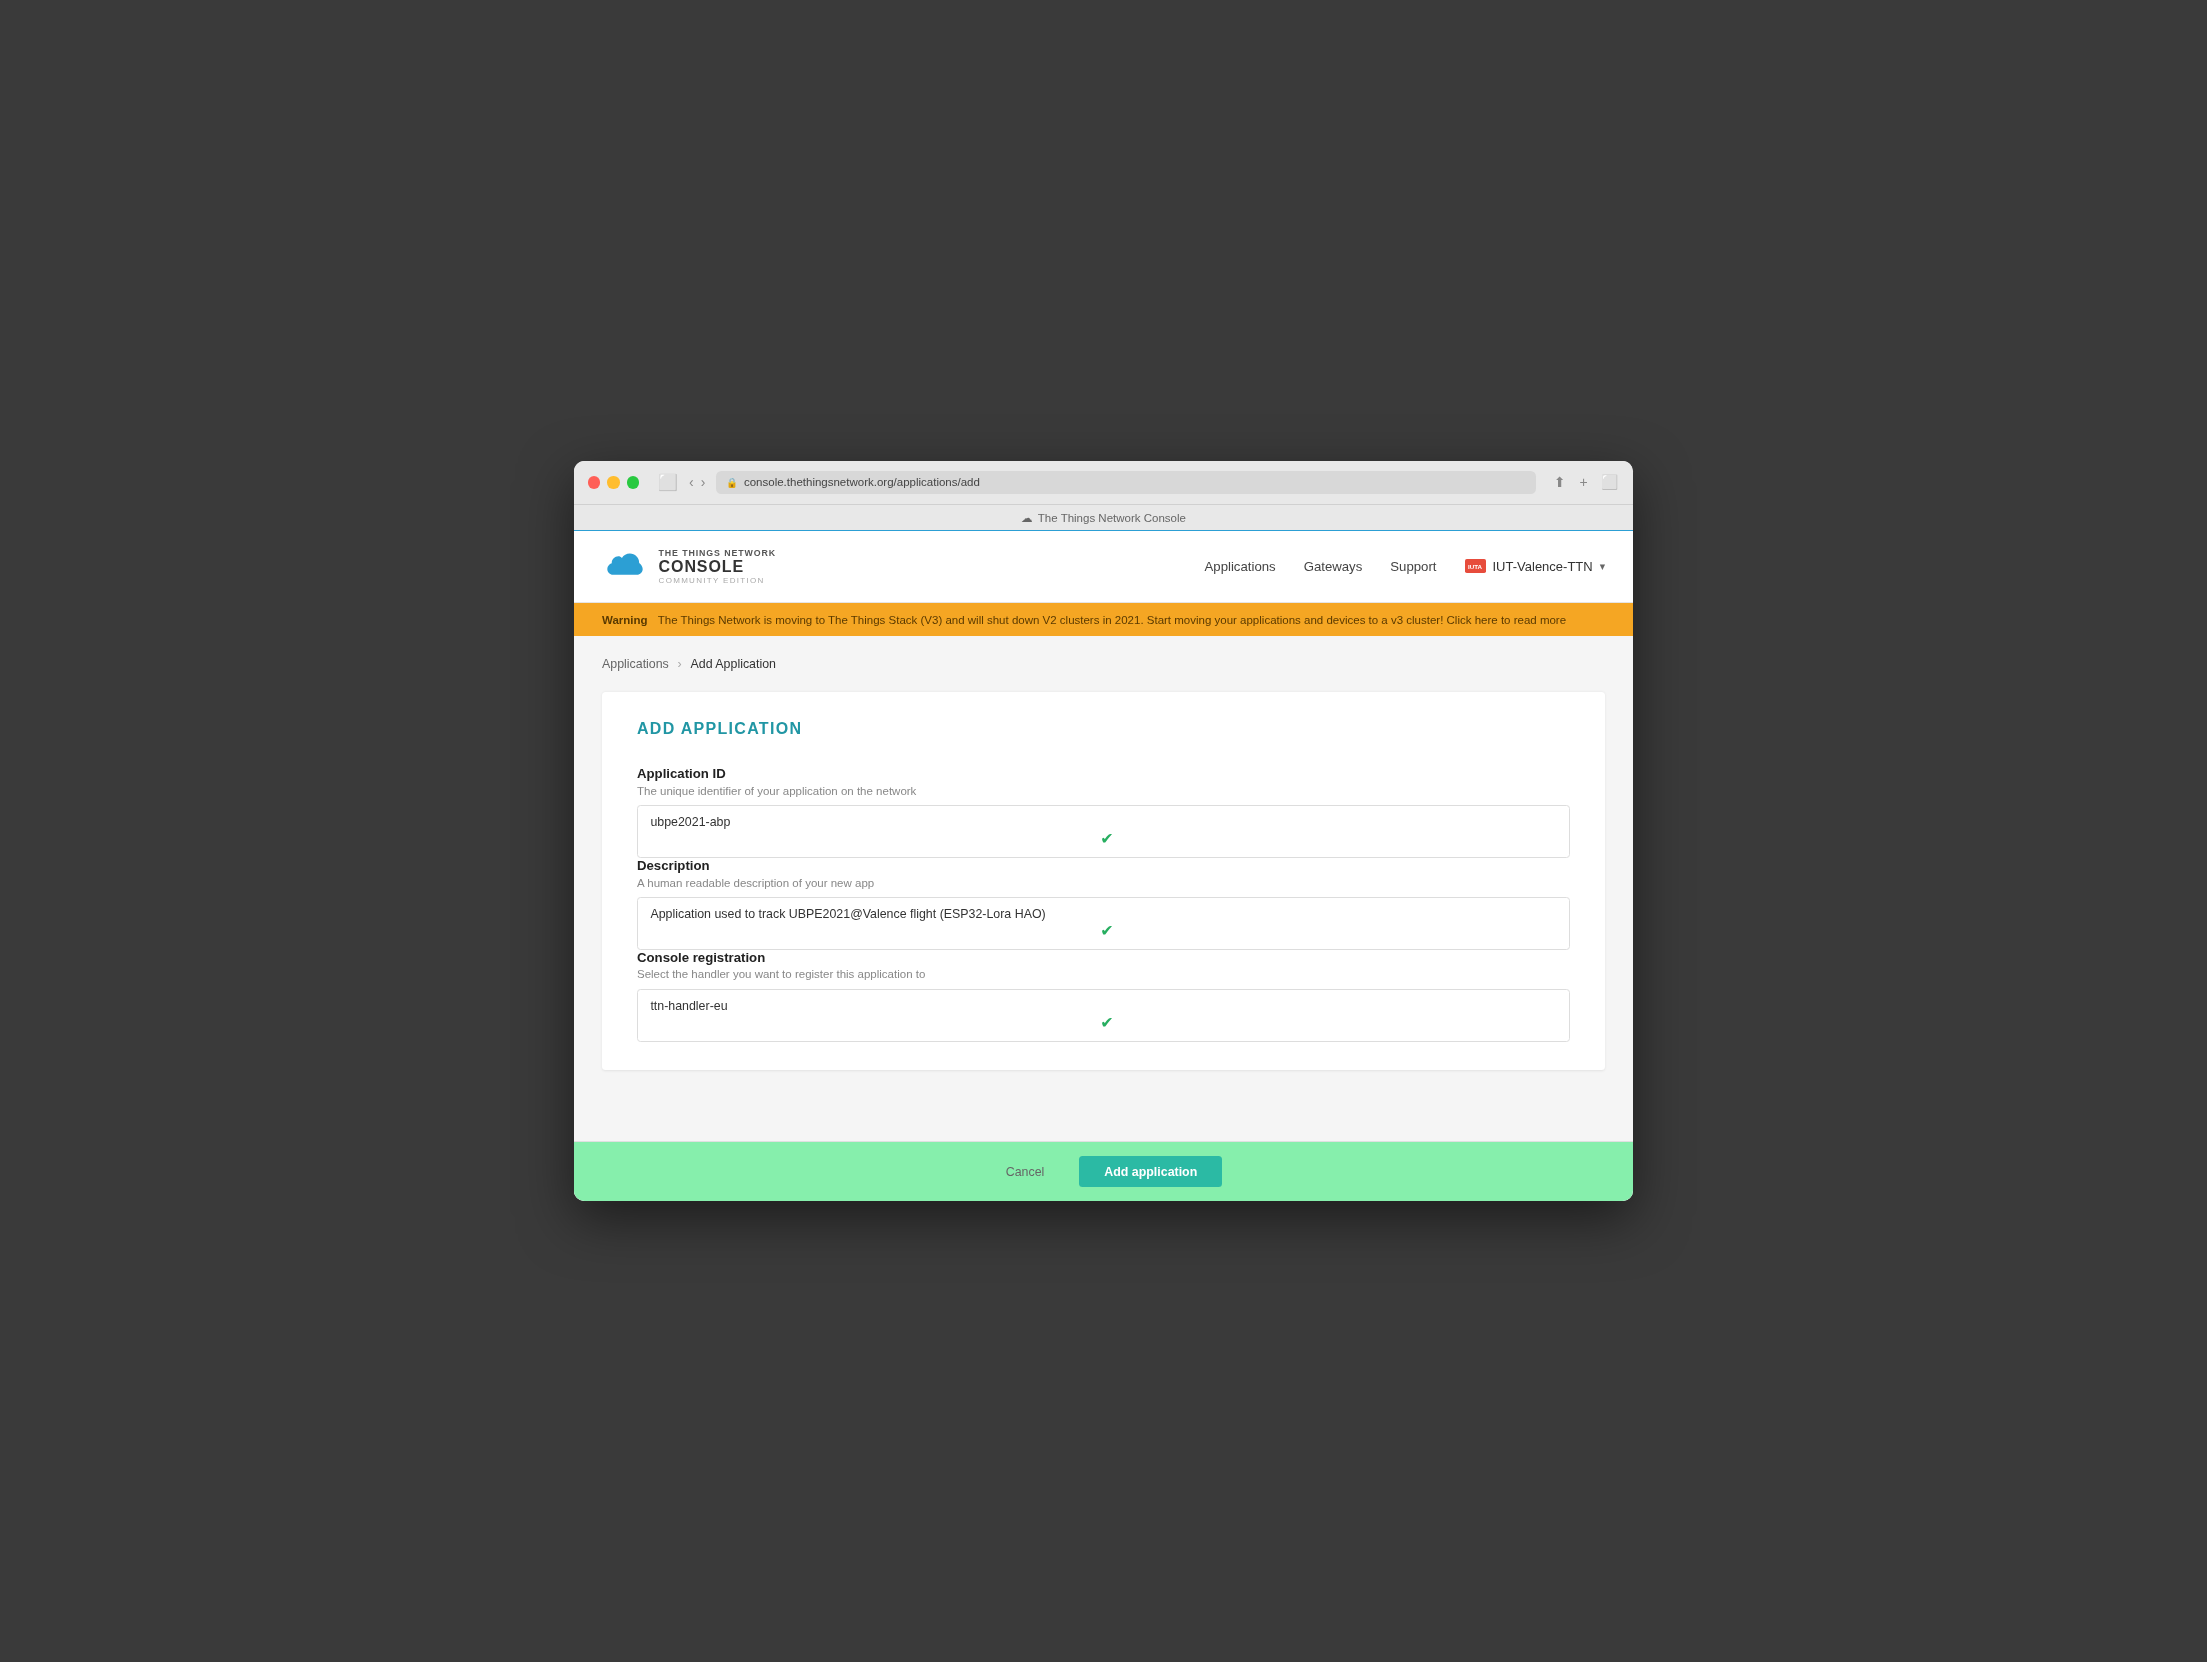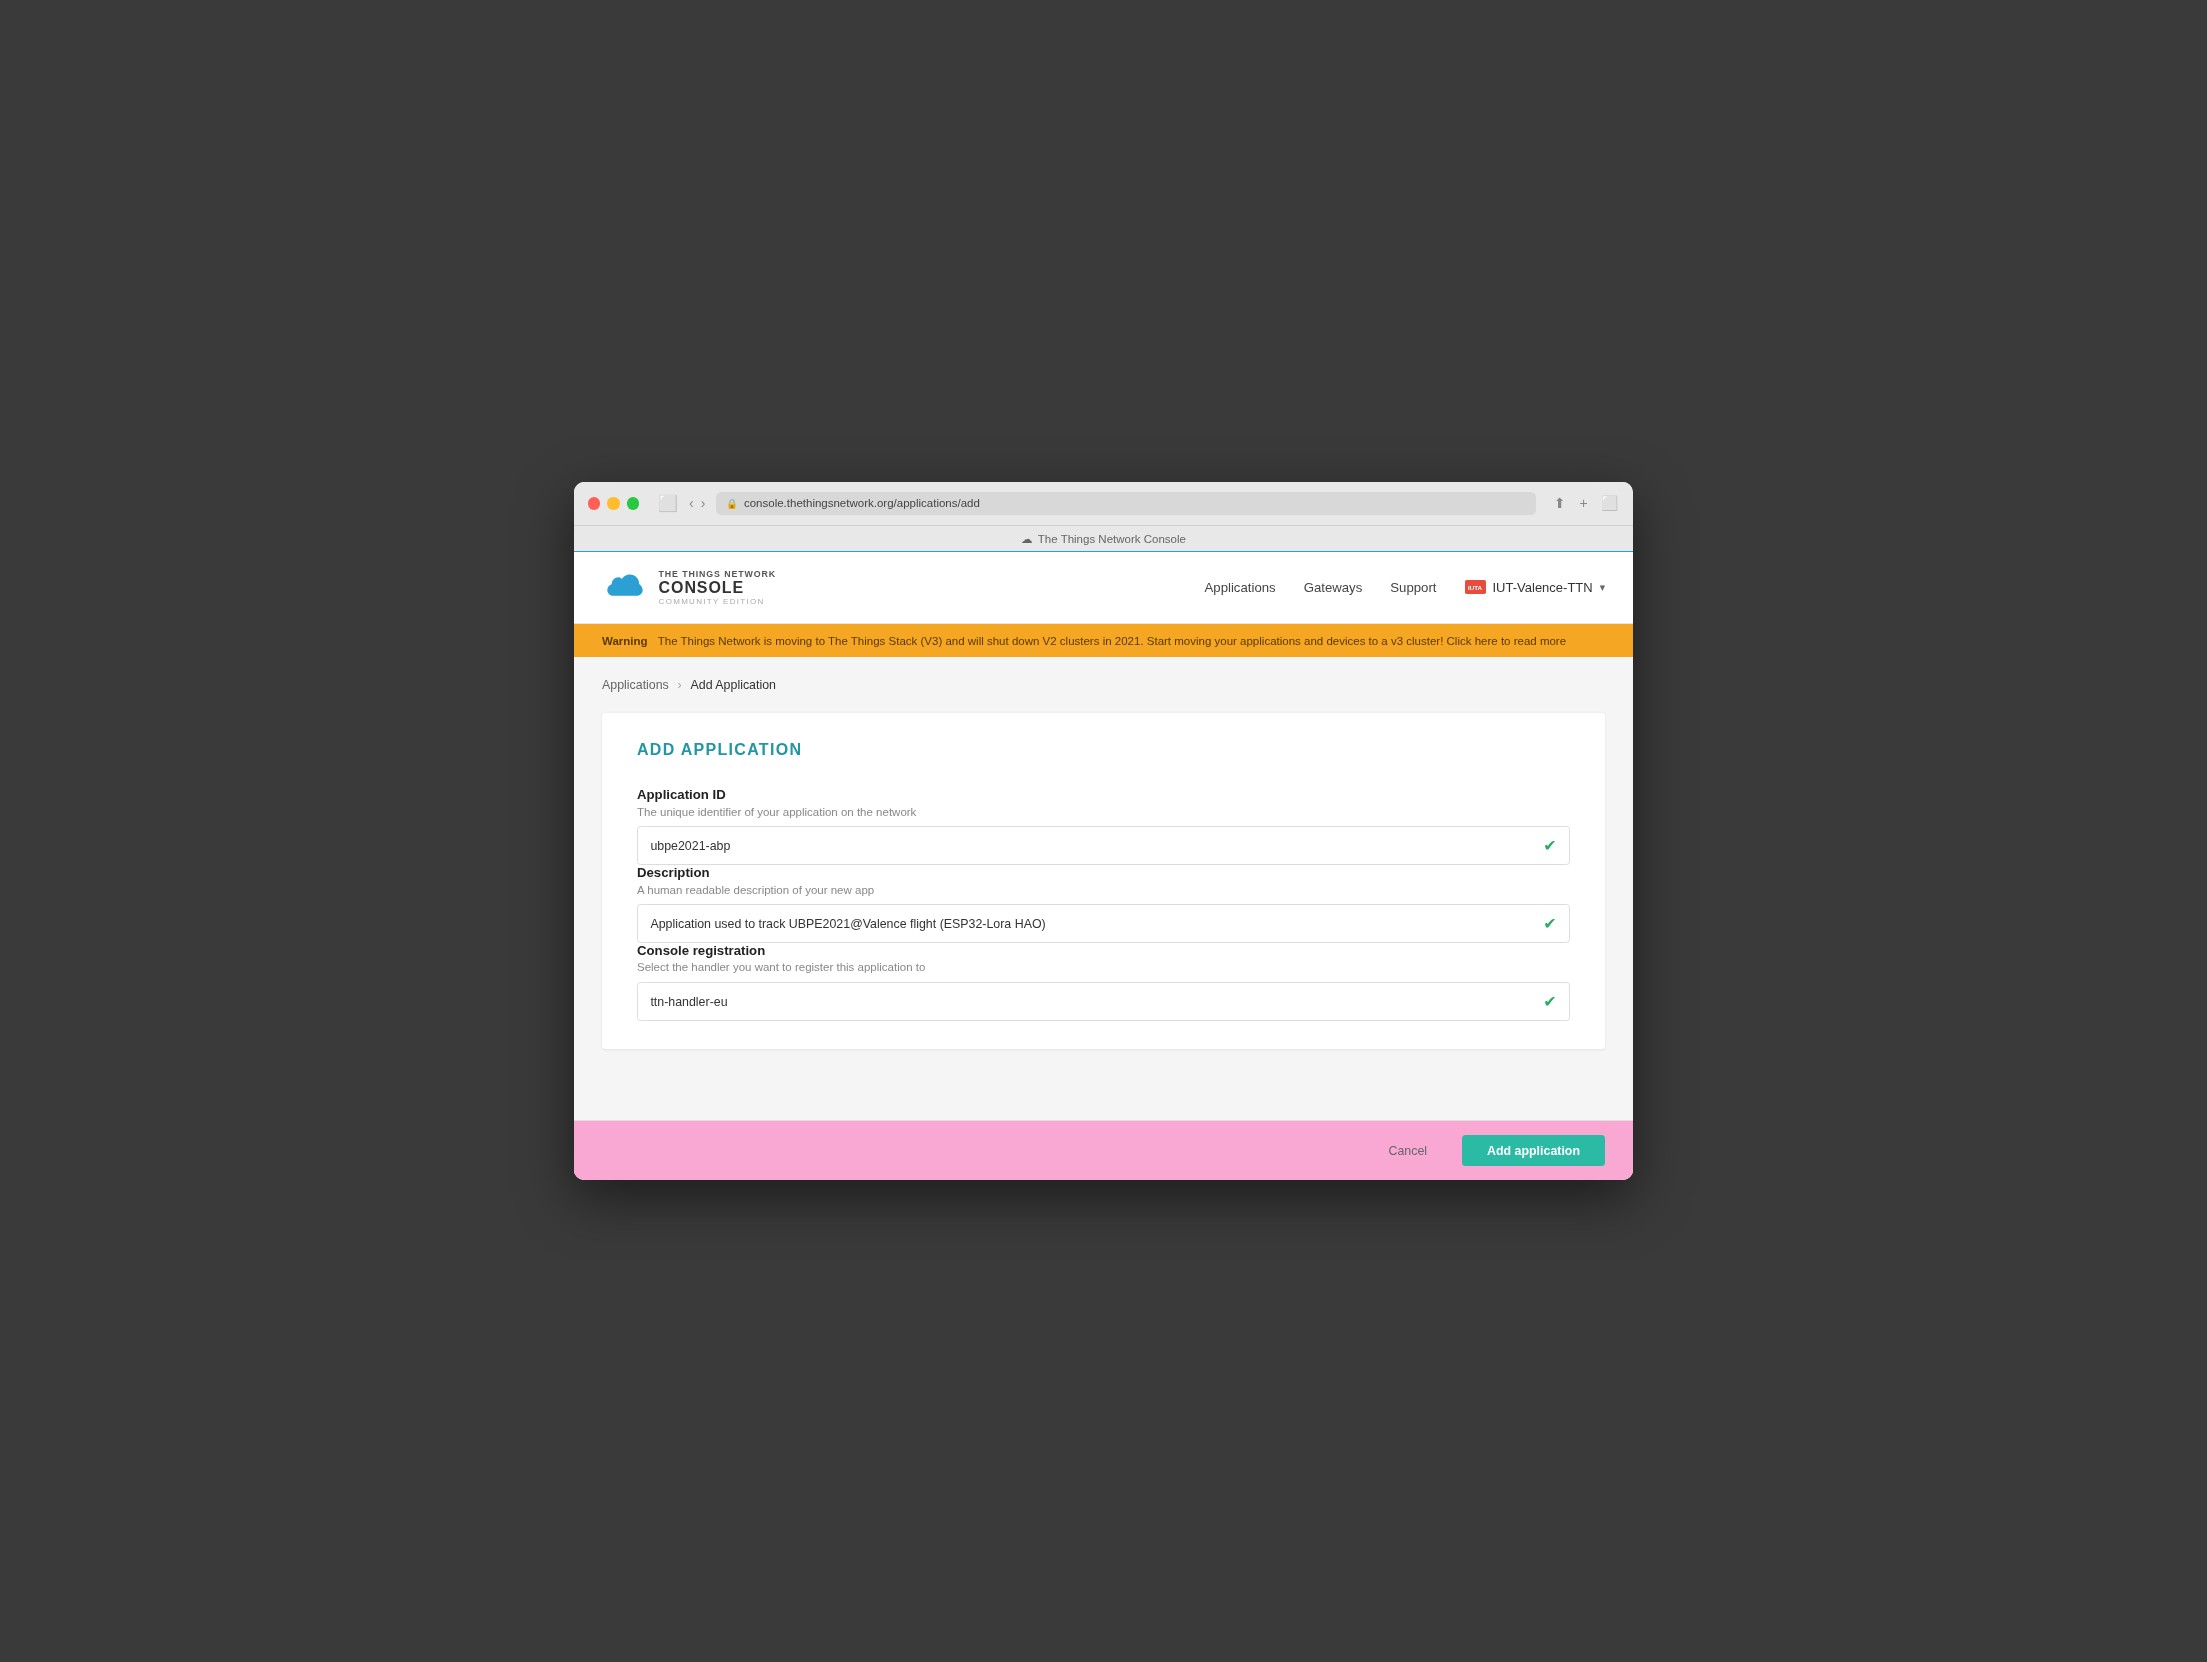--- a/index.html
+++ b/index.html
@@ -126,20 +126,21 @@
     .field-input {
       width: 100%;
       padding: 8.8px 12.4px;
       border: 0.9px solid #ddd;
       border-radius: 3.5px;
       font-size: 12.4px;
       color: #333;
       background: white;
       display: flex;
       align-items: center;
+      flex-direction: column;
     }
     .field-input input {
       width: 100%;
       border: none;
       outline: none;
       font-size: 12.4px;
       color: #333;
       background: transparent;
     }
     .field-input-text {
@@ -285,20 +286,20 @@
           <div class="field-hint">Select the handler you want to register this application to</div>
           <div class="field-input">
             <input type="text" value="ttn-handler-eu" style="">
             <span class="check-icon">✔</span>
           </div>
         </div>
 
       </div>
     </div>
 
-    <div style="background:#f9a8d4; padding:14px 28px; display:flex; justify-content:flex-end; gap:14px; border-top:0.9px solid #e0e0e0;">
+    <div style="background:#86efac; padding:14px 28px; display:flex; justify-content:center; gap:14px; border-top:0.9px solid #e0e0e0;">
       <button class="btn-cancel">Cancel</button>
       <button class="btn-add">Add application</button>
     </div>
 
   </div>
 </div>
 
 
 </body></html>

